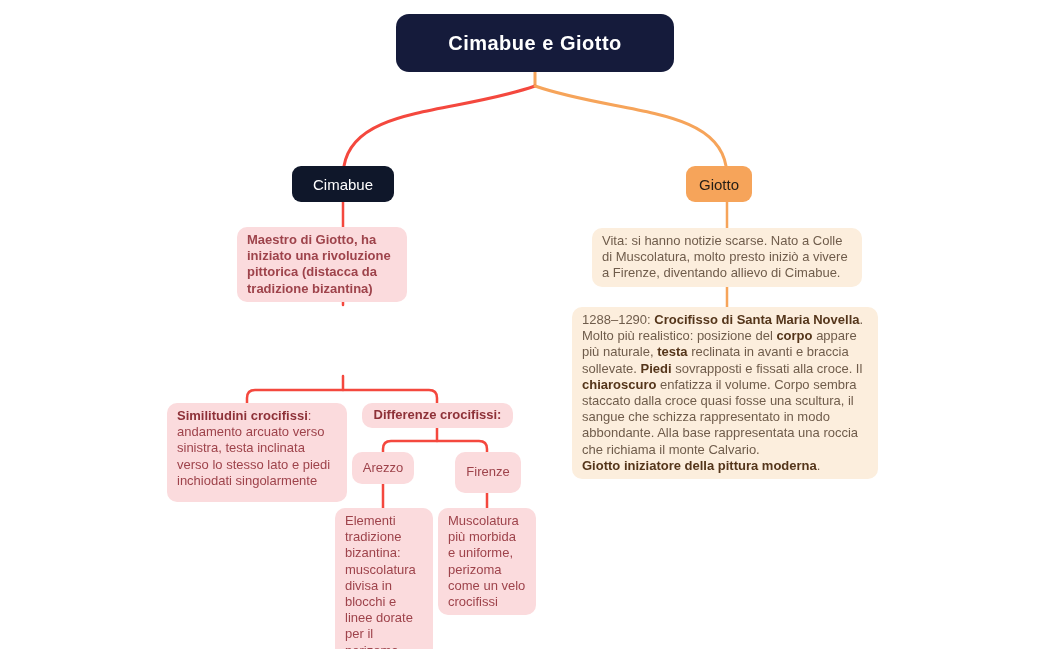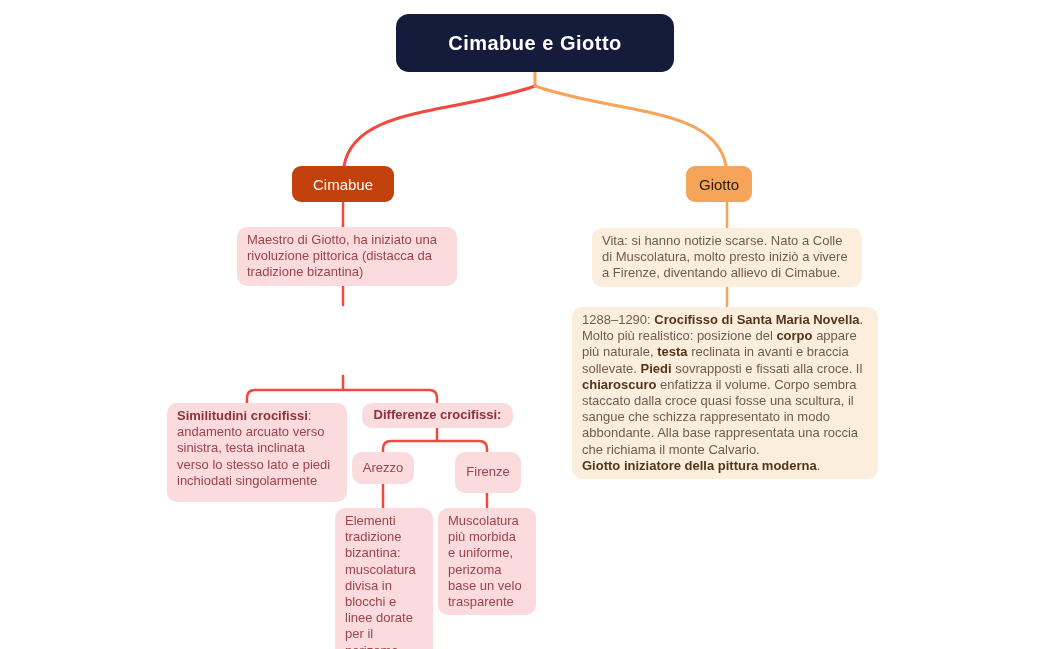--- a/index.html
+++ b/index.html
@@ -32,21 +32,21 @@
     font-weight: 700;
     letter-spacing: 0.5px;
   }
   .branch-node {
     border-radius: 9px;
     display: flex;
     align-items: center;
     justify-content: center;
     font-size: 15px;
   }
-  .branch-red { background: #c2410c; color: #ffffff; text-align: center; }
+  .branch-red { background: #0f172a; color: #ffffff; text-align: center; }
   .branch-orange { background: #F6A45A; color: #241E17; }
   .textbox {
     border-radius: 10px;
     font-size: 13px;
     line-height: 16.2px;
     padding: 5px 10px;
   }
   .pinkbox { background: #FBDBDD; color: #9E434B; }
   .pinkbox .seg-bold { font-weight: 700; color: #8E3138; }
   .peachbox { background: #FCEEDD; color: #6F5C4B; }
@@ -86,38 +86,38 @@
   </div>
 
   <div class="node branch-node branch-red" style="left:292px; top:166px; width:102px; height:36px;">
     <span>Cimabue</span>
   </div>
 
   <div class="node branch-node branch-orange" style="left:686px; top:166px; width:66px; height:36px;">
     <span>Giotto</span>
   </div>
 
-  <div class="node textbox pinkbox" style="left:237px; top:227px; width:220px; min-height:55px;">Maestro di Giotto, ha iniziato una rivoluzione pittorica (distacca da tradizione bizantina)</div>
+  <div class="node textbox pinkbox" style="left:237px; top:227px; width:170px; min-height:55px;font-weight:bold;">Maestro di Giotto, ha iniziato una rivoluzione pittorica (distacca da tradizione bizantina)</div>
 
 
   <div class="node textbox pinkbox" style="left:167px; top:403px; width:180px; min-height:99px;"><span class="seg-bold">Similitudini crocifissi</span><span>: andamento arcuato verso sinistra, testa inclinata verso lo stesso lato e piedi inchiodati singolarmente</span></div>
 
   <div class="node textbox pinkbox center-label bold-label" style="left:362px; top:403px; width:151px; height:25px;">
     <span>Differenze crocifissi:</span>
   </div>
 
   <div class="node textbox pinkbox center-label" style="left:352px; top:452px; width:62px; height:32px;">
     <span>Arezzo</span>
   </div>
 
   <div class="node textbox pinkbox center-label" style="left:455px; top:452px; width:66px; height:41px;">
     <span>Firenze</span>
   </div>
 
   <div class="node textbox pinkbox" style="left:335px; top:508px; width:98px; min-height:125px;">Elementi tradizione bizantina: muscolatura divisa in blocchi e linee dorate per il perizoma</div>
 
-  <div class="node textbox pinkbox" style="left:438px; top:508px; width:98px; min-height:97px;">Muscolatura più morbida e uniforme, perizoma base un velo trasparente</div>
+  <div class="node textbox pinkbox" style="left:438px; top:508px; width:98px; min-height:97px;">Muscolatura più morbida e uniforme, perizoma come un velo crocifissi</div>
 
   <div class="node textbox peachbox" style="left:592px; top:228px; width:270px; min-height:53px;">Vita: si hanno notizie scarse. Nato a Colle di Muscolatura, molto presto iniziò a vivere a Firenze, diventando allievo di Cimabue.</div>
 
   <div class="node textbox peachbox" style="left:572px; top:307px; width:306px; min-height:159px;"><span>1288–1290: </span><span class="seg-bold">Crocifisso di Santa Maria Novella</span><span>. Molto più realistico: posizione del </span><span class="seg-bold">corpo</span><span> appare più naturale, </span><span class="seg-bold">testa</span><span> reclinata in avanti e braccia sollevate. </span><span class="seg-bold">Piedi</span><span> sovrapposti e fissati alla croce. Il </span><span class="seg-bold">chiaroscuro</span><span> enfatizza il volume. Corpo sembra staccato dalla croce quasi fosse una scultura, il sangue che schizza rappresentato in modo abbondante. Alla base rappresentata una roccia che richiama il monte Calvario.</span><br><span class="seg-bold">Giotto iniziatore della pittura moderna</span><span>.</span></div>
 
 </div>
 
 </body></html>

